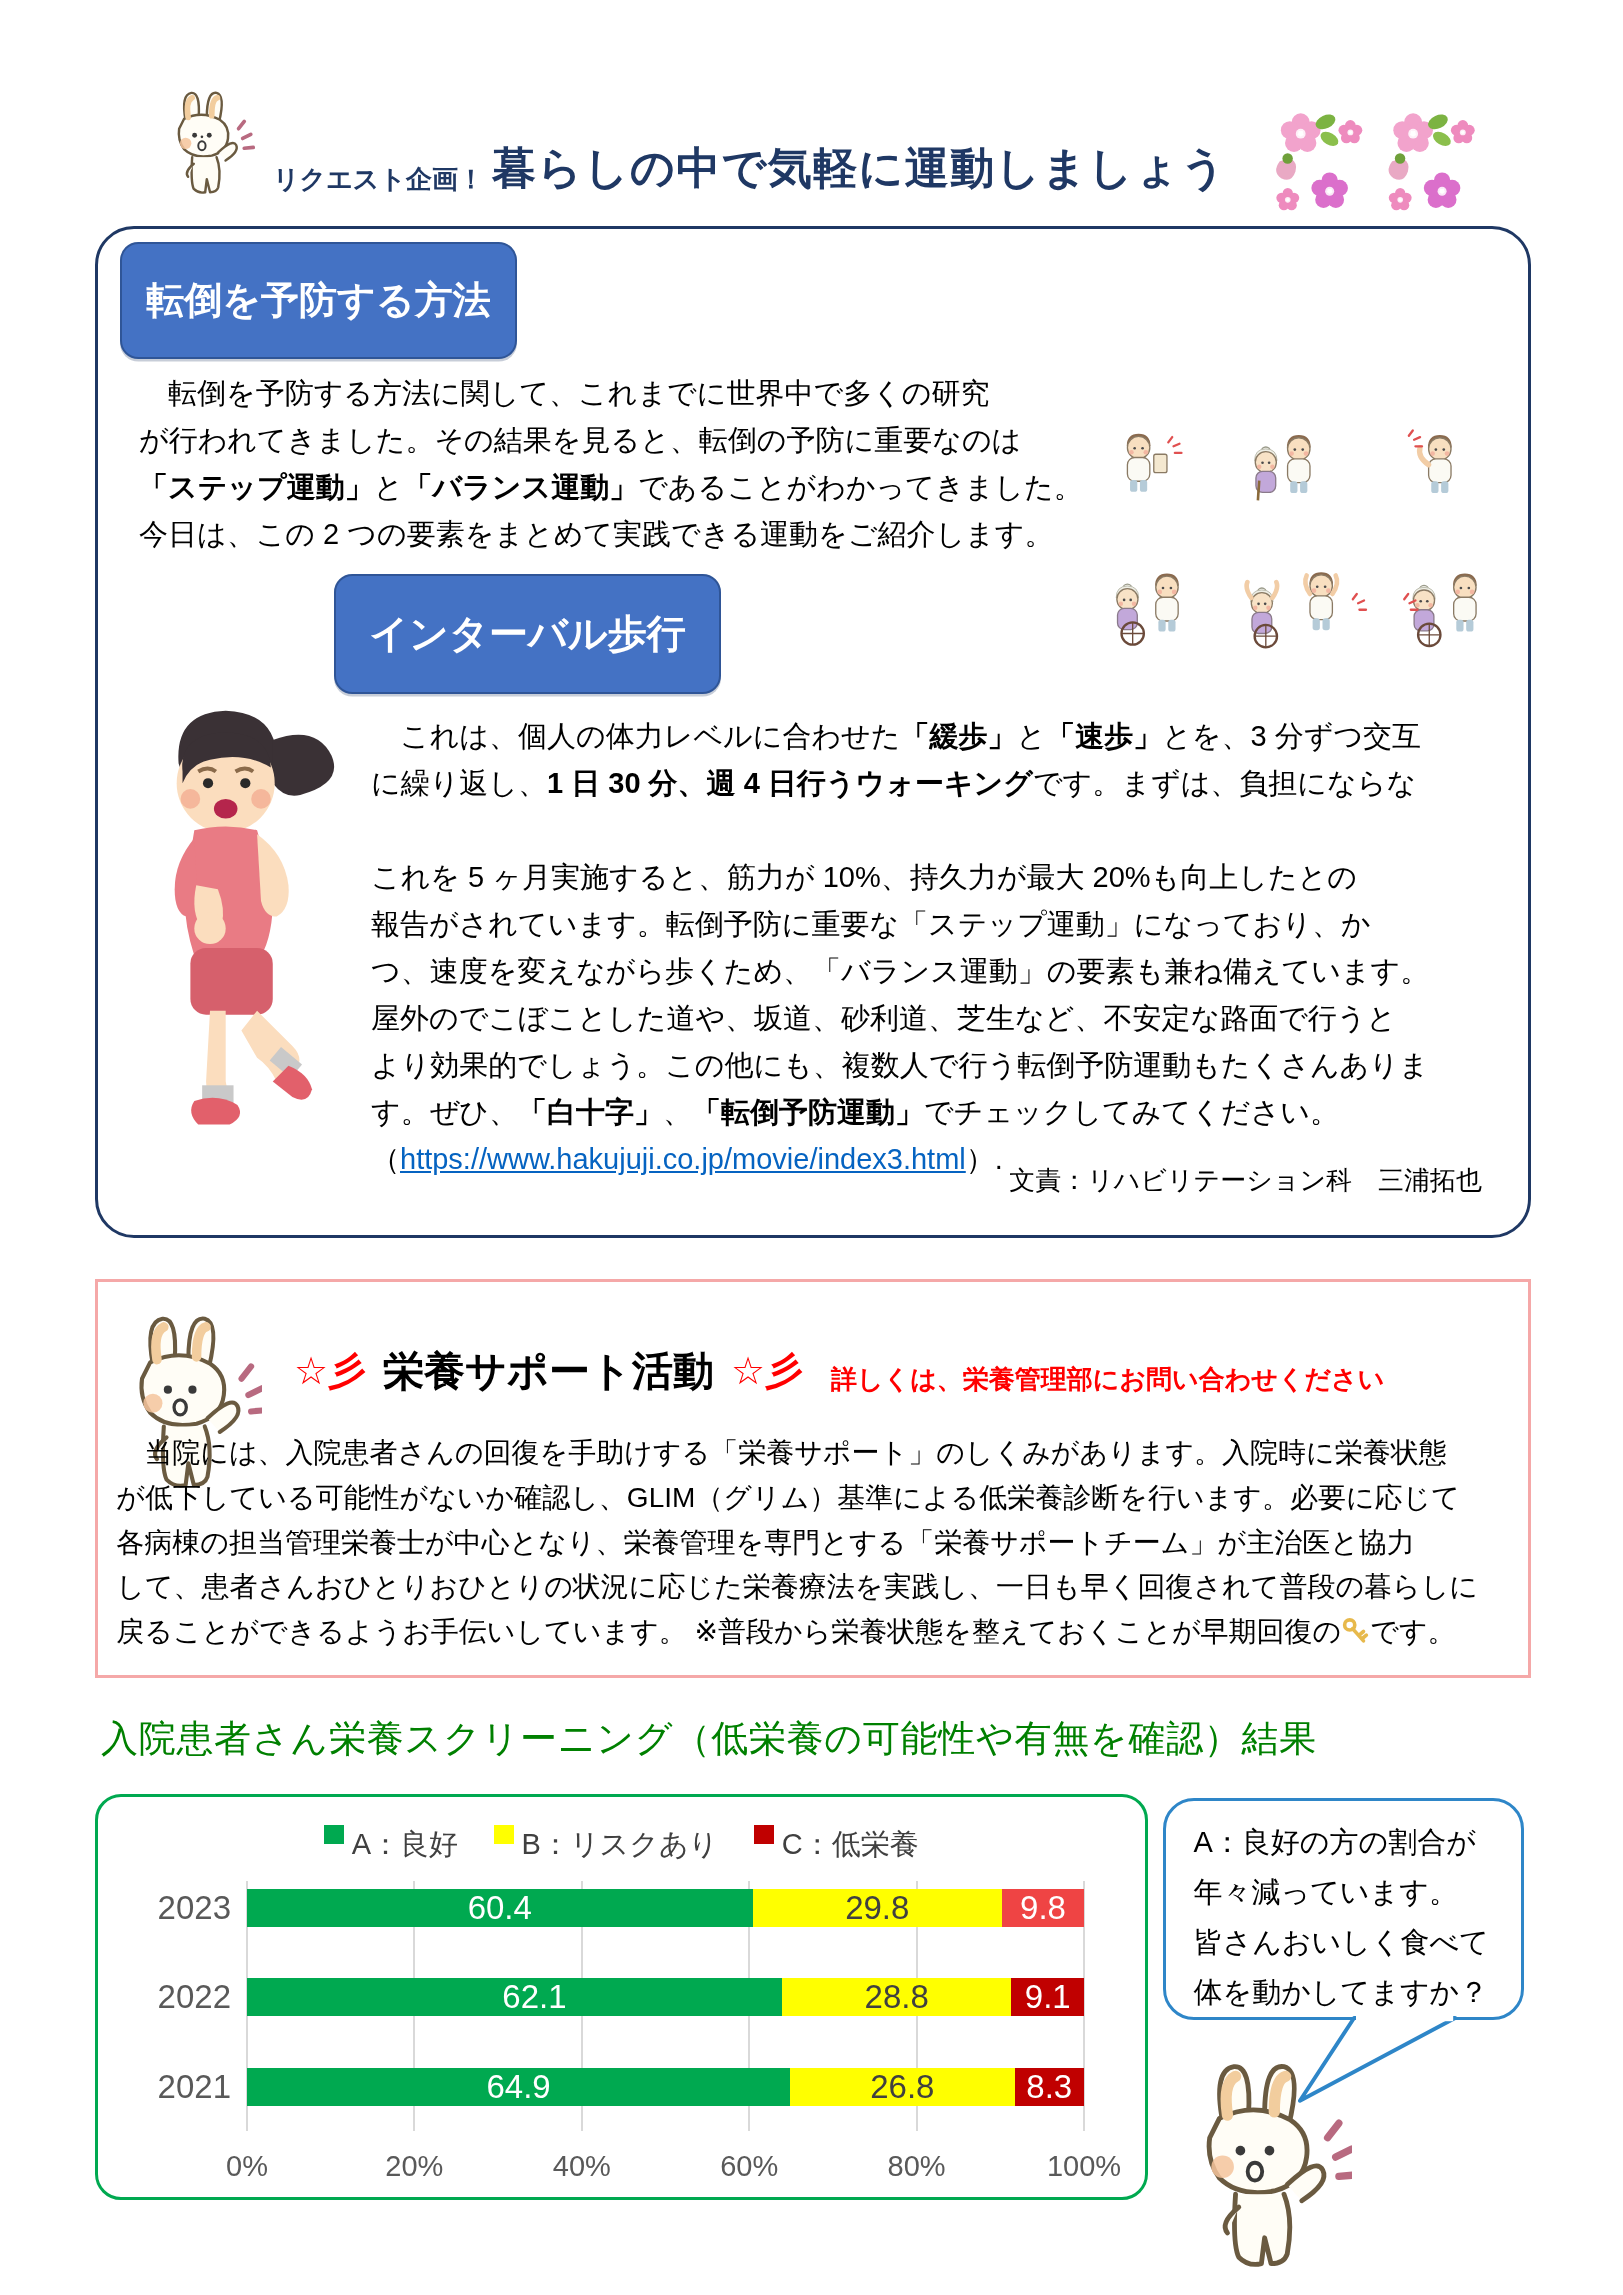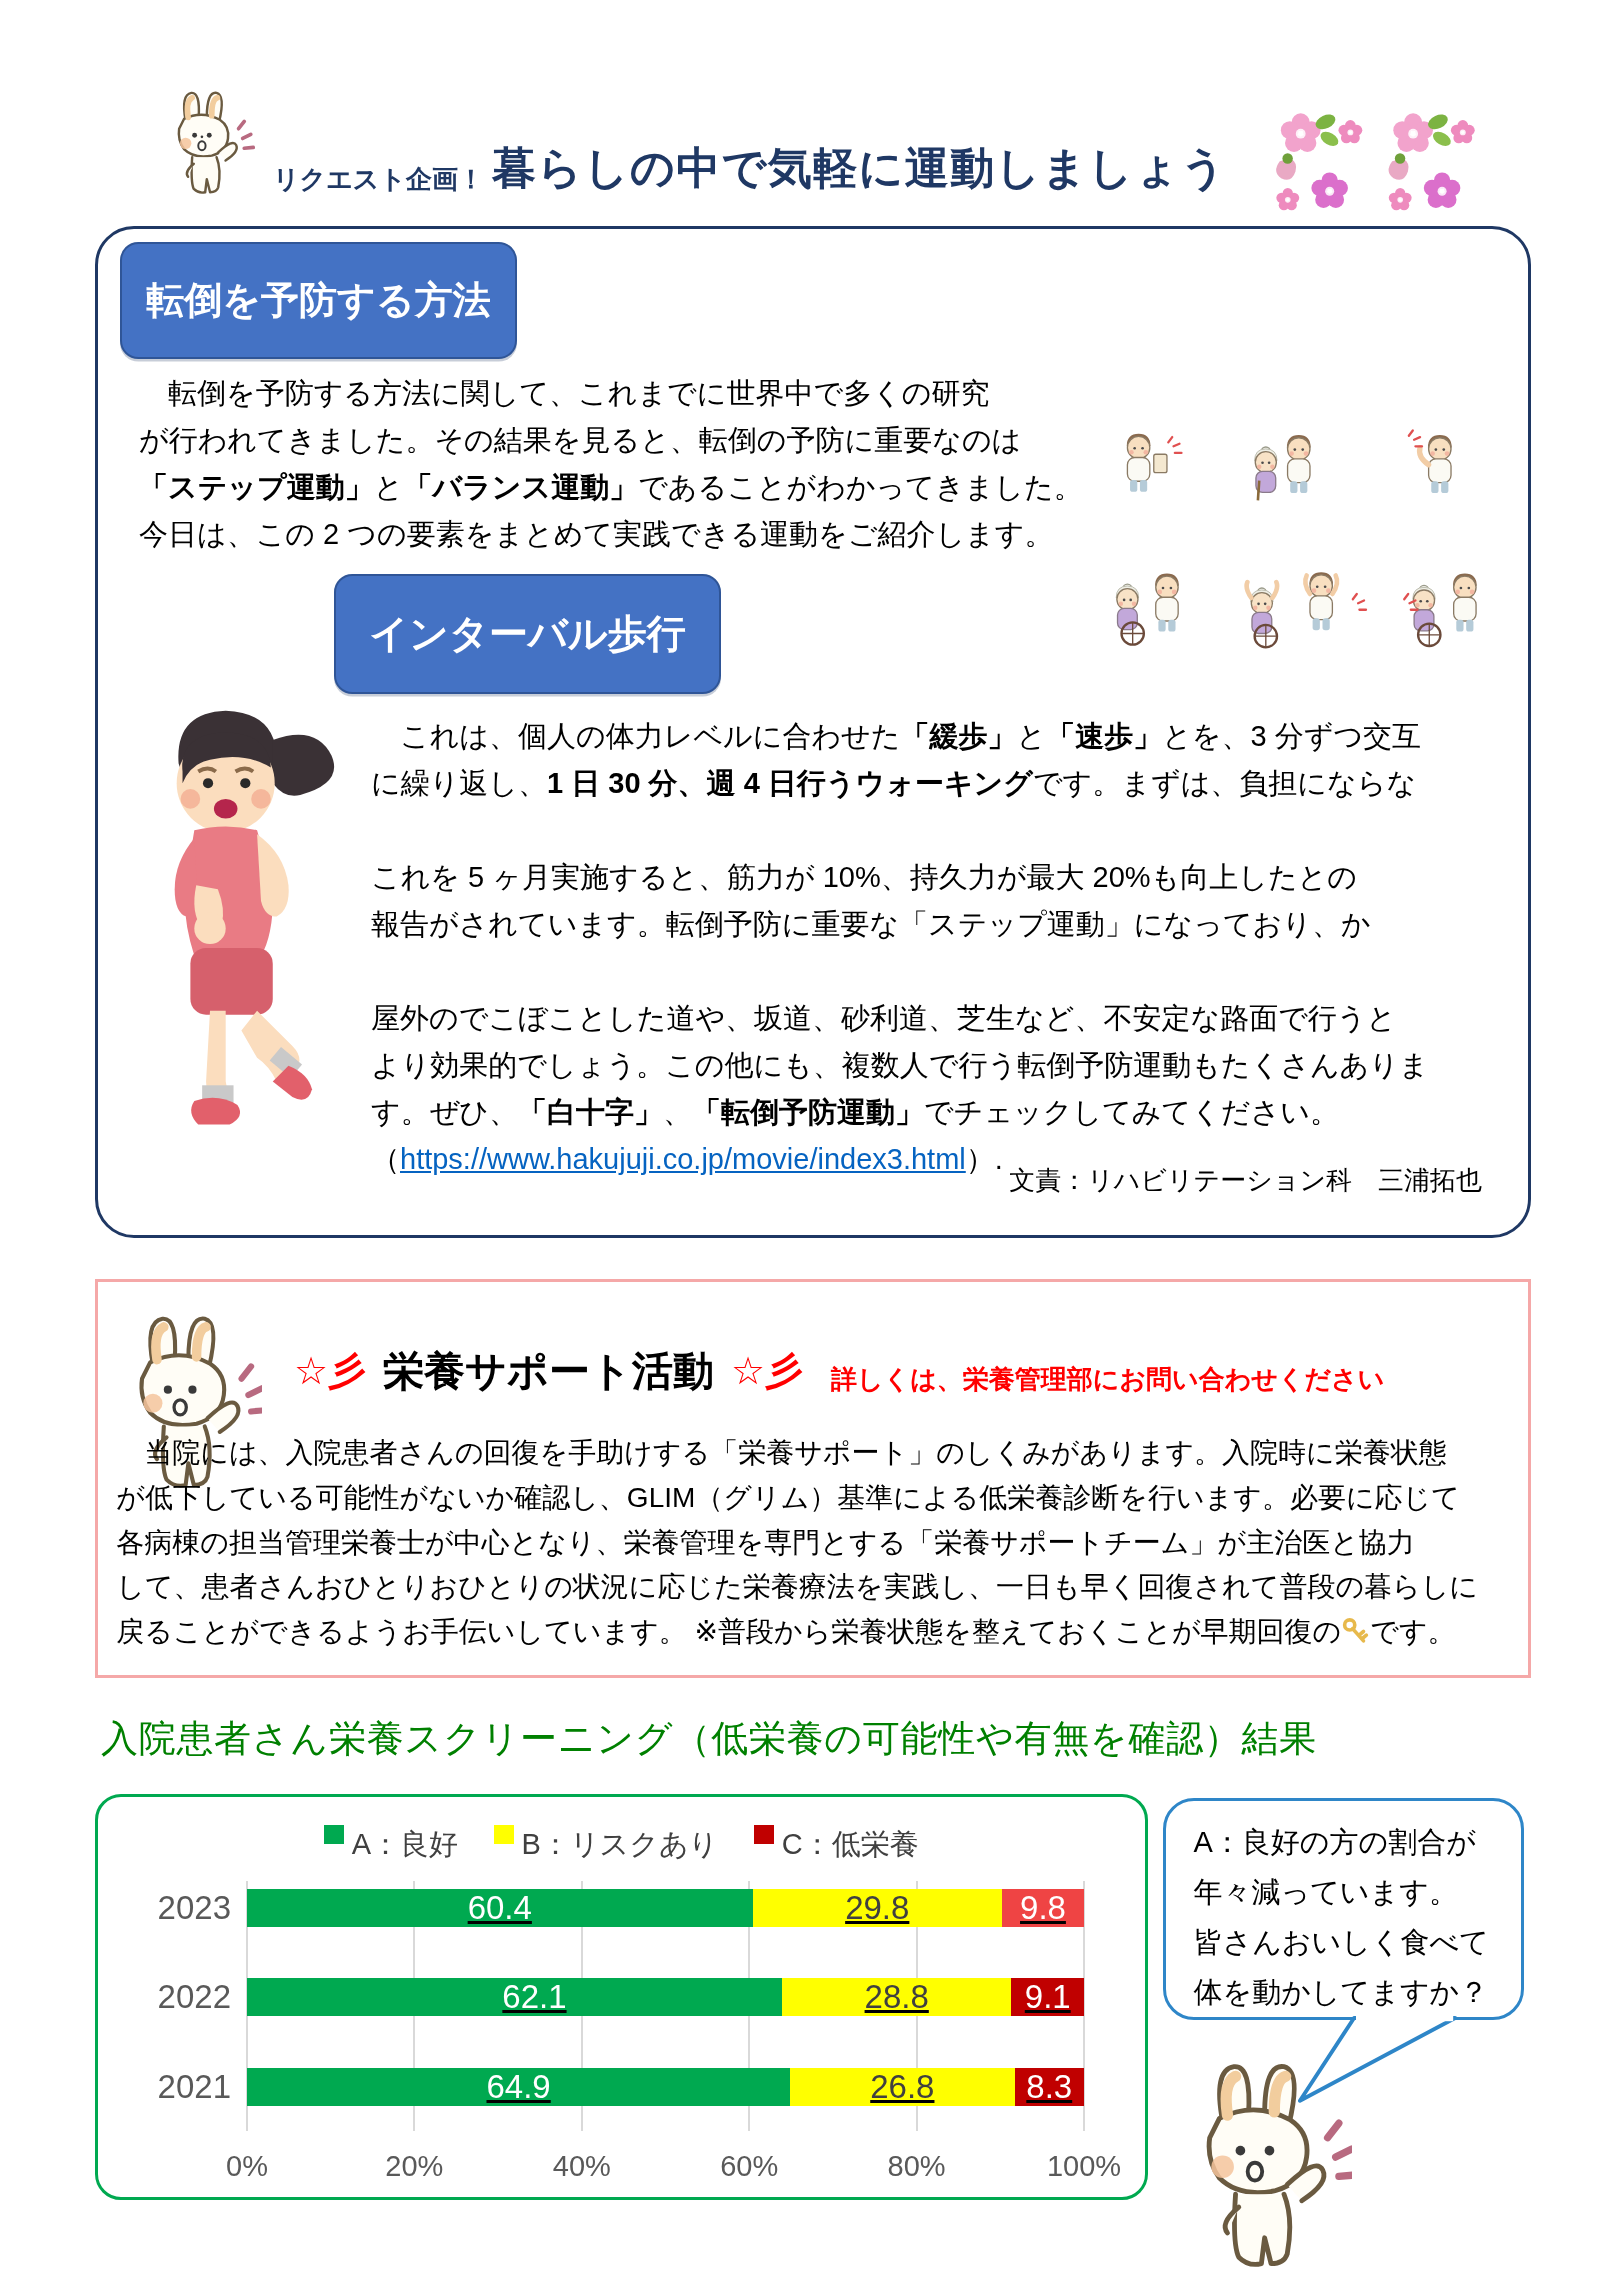--- a/index.html
+++ b/index.html
@@ -28,21 +28,21 @@
   .nutri-note{font-size:26px;font-weight:700;color:#FF0000;}
   .chart-title{font-size:37px;font-weight:500;color:#008000;letter-spacing:0.7px;}
   .legend{position:absolute;top:27.5px;left:0;right:0;display:flex;justify-content:center;gap:36px;align-items:center;}
   .legend-item{display:flex;align-items:flex-start;gap:7.9px;font-size:29px;color:#404040;}
   .legend-swatch{width:19.6px;height:19.6px;display:inline-block;}
   #chart-plot{position:absolute;left:149px;top:0;width:837px;height:400px;}
   .gridline{position:absolute;top:84px;height:250px;width:2px;background:#D9D9D9;transform:translateX(-50%);}
   .tick{position:absolute;top:353px;transform:translateX(-50%);font-size:29px;color:#595959;}
   .chart-row{position:absolute;left:0;width:100%;height:38px;}
   .chart-row .year{position:absolute;left:-134px;width:118px;text-align:right;font-size:33px;color:#595959;top:50%;transform:translateY(-50%);}
-  .bar{position:absolute;inset:0;display:flex;text-decoration:underline;}
+  .bar{position:absolute;inset:0;display:flex;}
   .seg{height:100%;display:flex;align-items:center;justify-content:center;font-size:33px;}
   .bubble{
     position:absolute;border:3.9px solid #2E86C8;border-radius:31px;background:#fff;
     font-size:29px;line-height:1.72;padding:17px 13px 13px 27.5px;box-sizing:border-box;
   }
   svg{display:block;}
 </style>
 </head>
 <body>
 
@@ -200,21 +200,21 @@
       <rect x="84" y="182" width="14" height="9" transform="rotate(40 91 186)" fill="#C9C9C9"></rect>
       <path d="M92 188 Q102 192 104 200 Q102 208 94 204 L84 196 Z" fill="#E2606B"></path>
     </svg>
 
     <p class="para abs" style="left:273px;top:484px;width:1178px;margin:0;">
       <span>　これは、個人の体力レベルに合わせた</span><b>「緩歩」</b><span>と</span><b>「速歩」</b><span>とを、3 分ずつ交互</span><br>
       <span>に繰り返し、</span><b>1 日 30 分、週 4 日行うウォーキング</b><span>です。まずは、負担にならな</span><br>
       <br>
       <span>これを 5 ヶ月実施すると、筋力が 10%、持久力が最大 20%も向上したとの</span><br>
       <span>報告がされています。転倒予防に重要な「ステップ運動」になっており、か</span><br>
-      <br>
+      <span>つ、速度を変えながら歩くため、「バランス運動」の要素も兼ね備えています。</span><br>
       <span>屋外のでこぼことした道や、坂道、砂利道、芝生など、不安定な路面で行うと</span><br>
       <span>より効果的でしょう。この他にも、複数人で行う転倒予防運動もたくさんありま</span><br>
       <span>す。ぜひ、</span><b>「白十字」</b><span>、</span><b>「転倒予防運動」</b><span>でチェックしてみてください。</span><br>
       <span>（</span><a href="#" class="url-link">https://www.hakujuji.co.jp/movie/index3.html</a><span>）.</span>
     </p>
 
     <div class="abs attribution" style="right:46px;top:934px;">文責：リハビリテーション科　三浦拓也</div>
   </div>
 
   <div class="panel panel-pink" style="left:95px;top:1279px;width:1430px;height:393px;">

